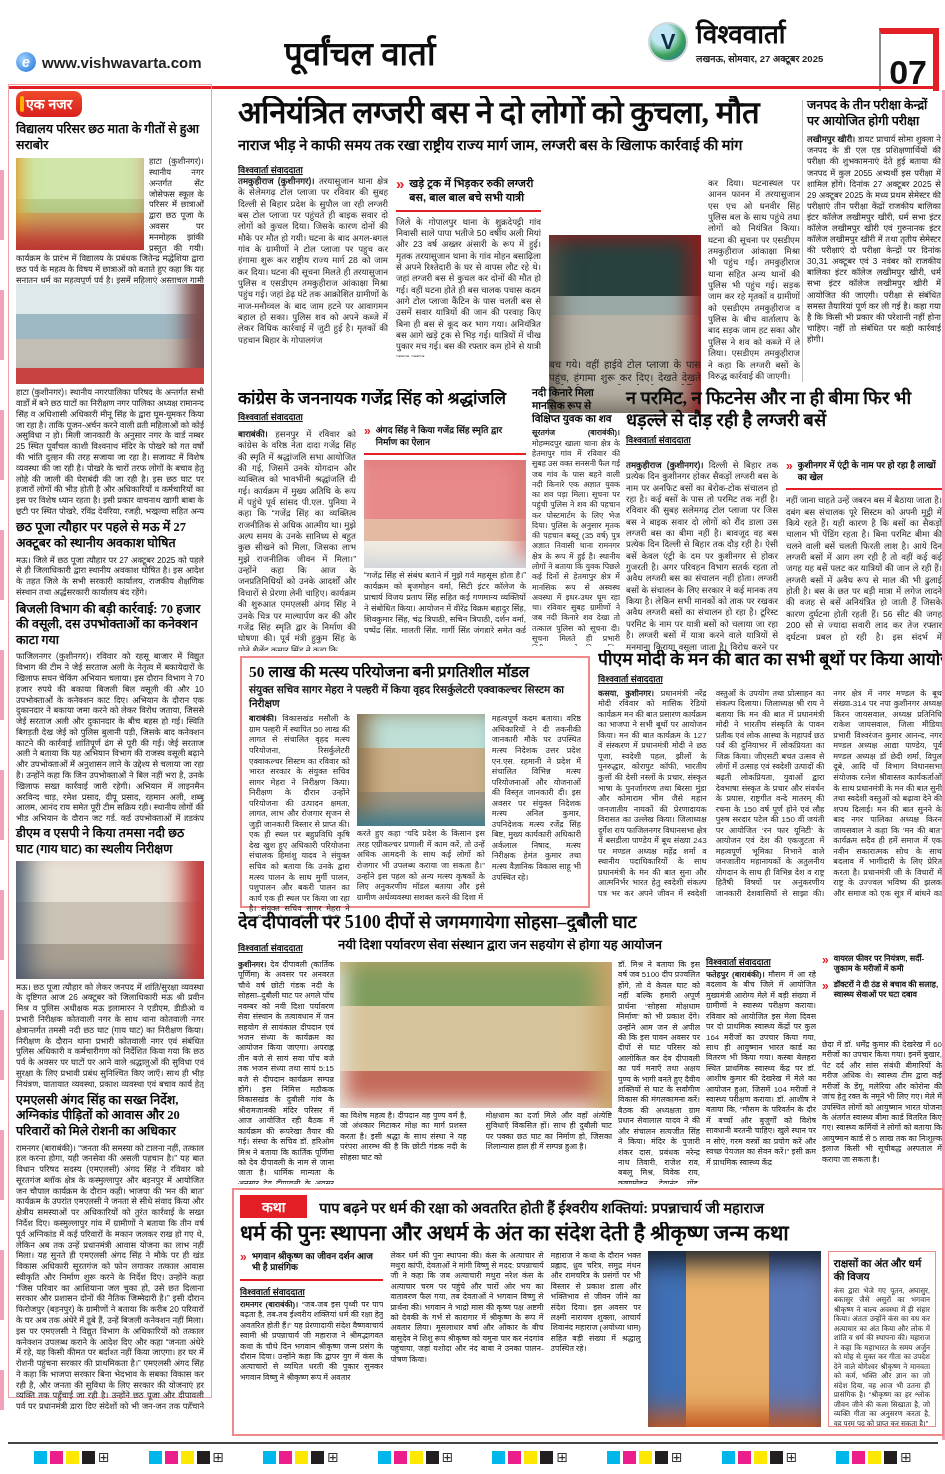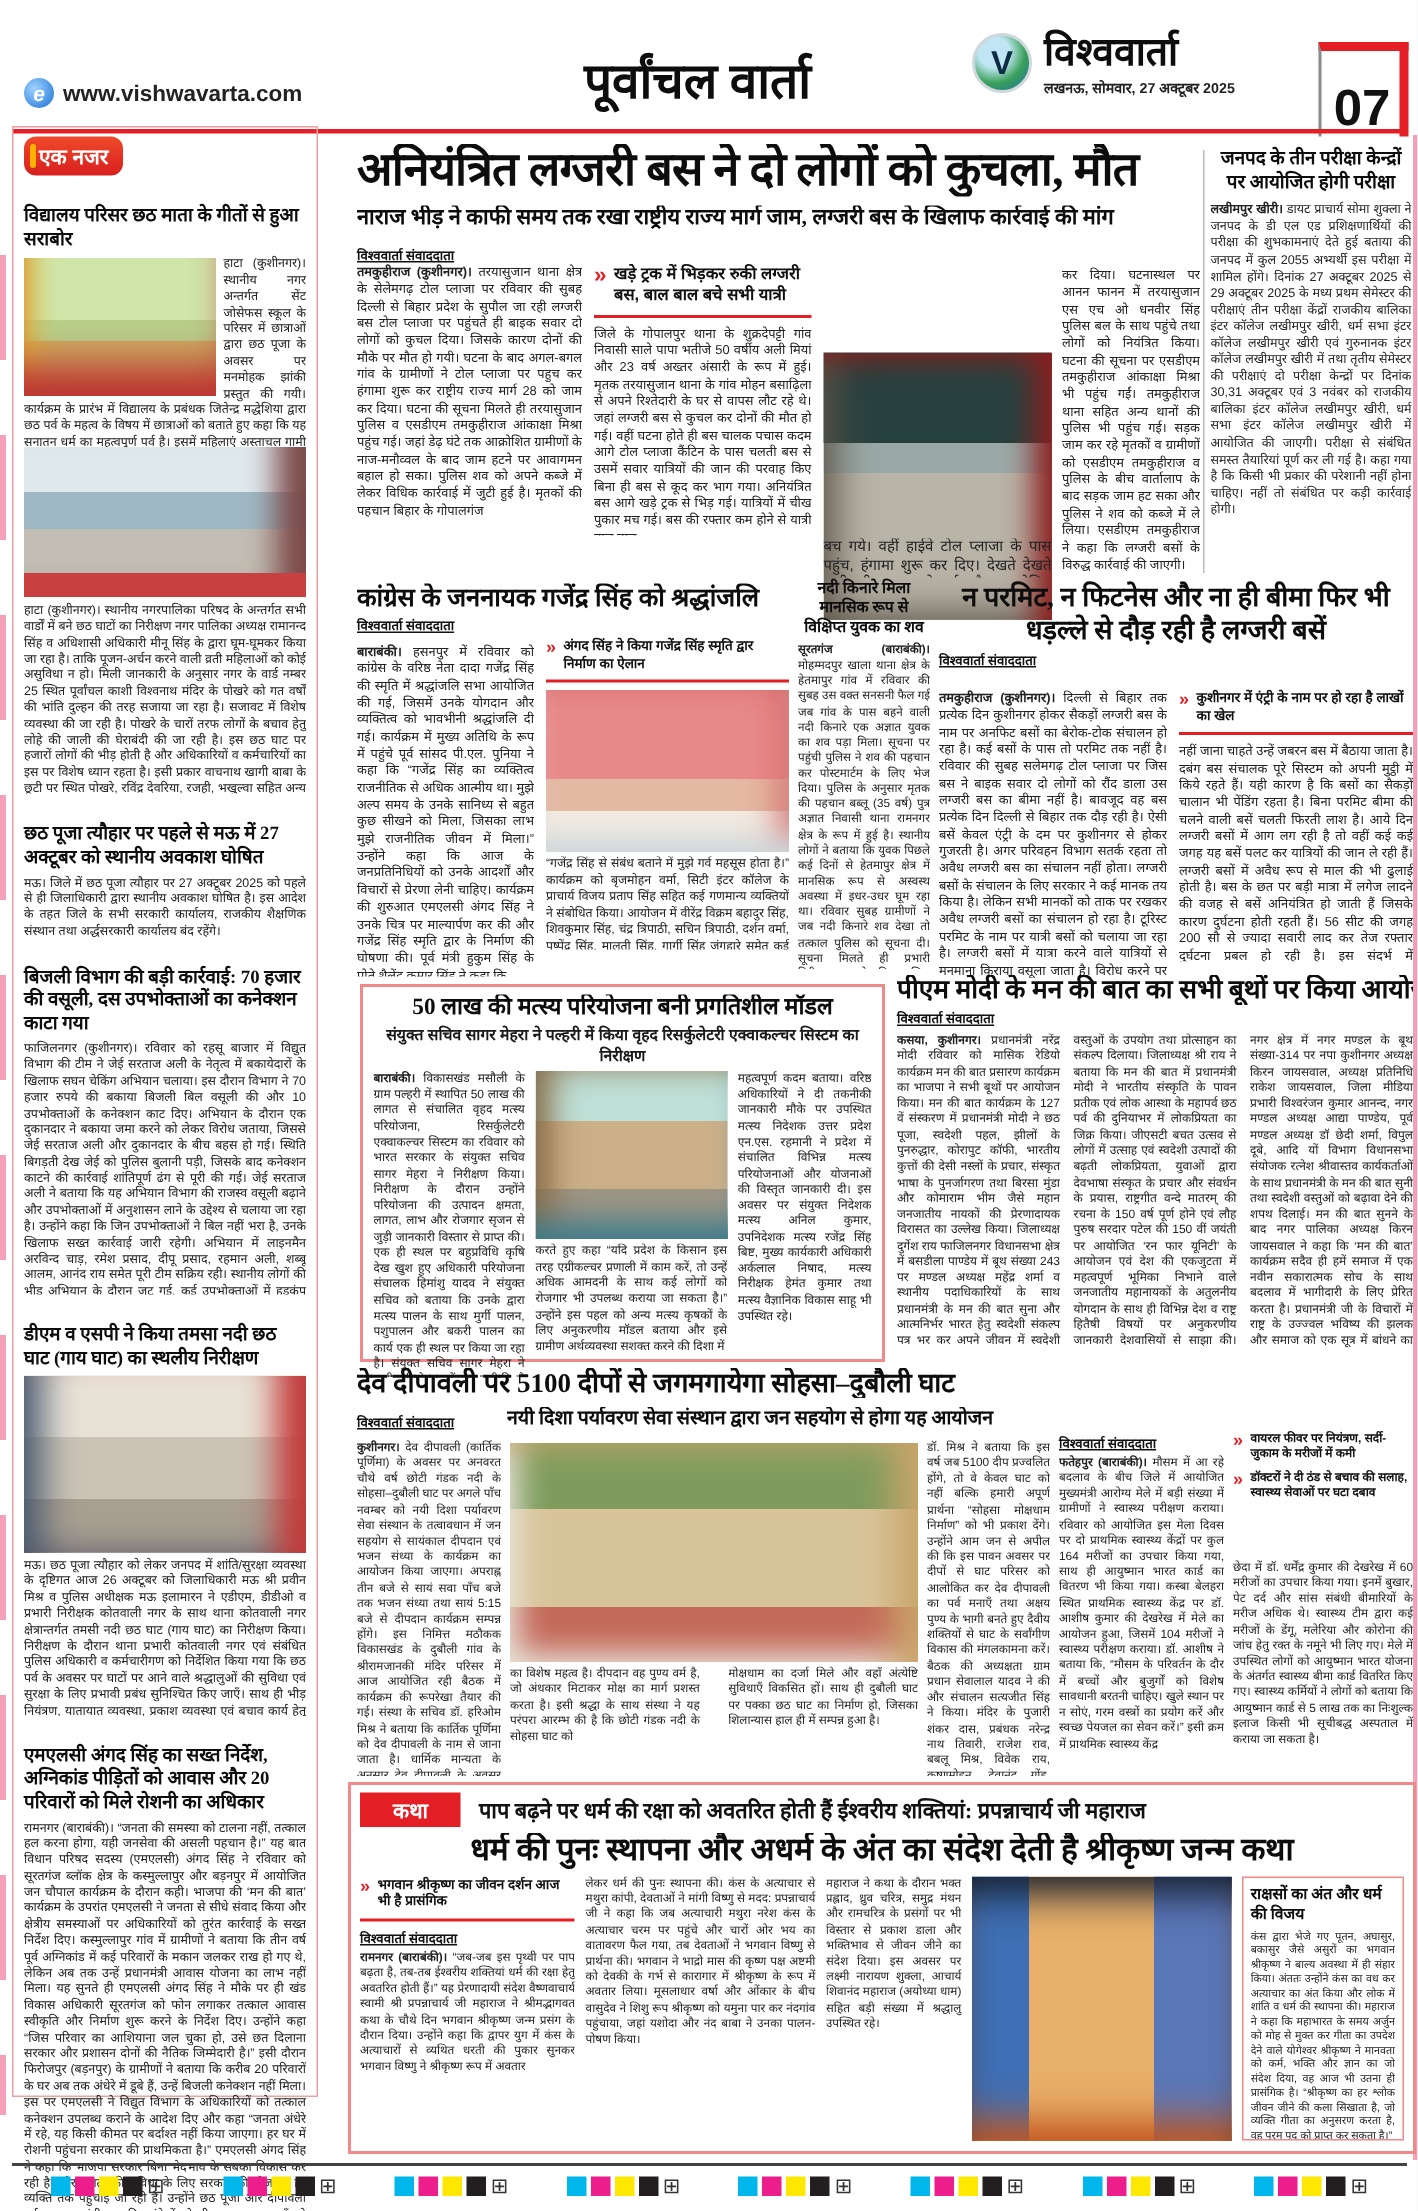--- a/index.html
+++ b/index.html
@@ -13,36 +13,36 @@
 .cols3{column-count:3;column-gap:9px}
 .pqwrap{border-bottom:2px solid #e31e24;padding-bottom:5px;margin-bottom:5px}
 .pq{display:flex;gap:5px;align-items:flex-start}
 .pq-mark{color:#e31e24;font-weight:900;font-size:15px;line-height:1}
 .pq-text{font-weight:bold;font-size:11px;line-height:1.3;color:#111}
 .pq-sm .pq-text{font-size:9px}
 .pq-sm .pq-mark{font-size:12px}
 .photo{background:#aaa;position:relative;overflow:hidden}
 .vline{background:#bbb;width:1px}
 .hline{background:#bbb;height:1px}
-.center{text-align:center}
+.center{}
 .nowrap{white-space:nowrap;overflow:hidden}
 
 .site{display:flex;align-items:center;gap:6px;font-weight:bold;font-size:15px;color:#222}
 .ie-icon{width:20px;height:20px;border-radius:50%;background:radial-gradient(circle at 35% 35%,#9fd3ff,#1a6fd4);color:#fff;display:flex;align-items:center;justify-content:center;font-weight:900;font-size:14px;font-style:italic}
 .edition{font-size:33px;font-weight:900;color:#0d0d0d;font-family:"Liberation Serif","DejaVu Serif",serif}
 .logo-circle{width:40px;height:40px;border-radius:50%;background:radial-gradient(circle at 35% 30%,#bfe6f2 0 30%,#3aa05a 60%,#1c6ea4);border:2px solid #cfd8dc;display:flex;align-items:center;justify-content:center;color:#0d2b45;font-weight:900;font-size:22px}
 .masthead-name{font-size:26px;font-weight:900;color:#0d0d0d;font-family:"Liberation Serif","DejaVu Serif",serif;line-height:1}
 .masthead-sub{font-size:9.5px;font-weight:bold;color:#222;margin-top:4px}
 .pagenum{border-top:6px solid #e31e24;border-right:6px solid #e31e24;border-left:2px solid #8a8a8a;padding:20px 6px 0 8px;font-size:34px;font-weight:900;color:#111;line-height:1.1}
 .red-rule{background:#e31e24;height:3px}
 
 .sidebar{border:1px solid #f0a0a0;padding:6px 7px}
 .eknazar{background:linear-gradient(180deg,#f04a2a,#d81f1f);border-radius:8px;color:#fff;font-weight:900;font-size:14px;padding:3px 10px 4px;display:inline-block;position:relative}
 .eknazar:before{content:"";position:absolute;left:4px;top:5px;bottom:5px;width:4px;background:#ffb300;border-radius:2px}
-.brief-title{font-size:12.5px;font-weight:900;color:#0d0d0d;line-height:1.25;margin:19px 0 3px;font-family:"Liberation Serif","DejaVu Serif",serif}
+.brief-title{font-size:12.5px;font-weight:900;color:#0d0d0d;line-height:1.25;margin:5px 0 3px;font-family:"Liberation Serif","DejaVu Serif",serif}
 .brief-body{font-size:8.3px;line-height:1.3;text-align:justify;color:#222;overflow:hidden}
 .ph-float{float:left;margin:2px 5px 2px 0}
 
 .redbox{border:2px solid #f08a8a}
 .katha-label{background:#e31e24;color:#fff;font-weight:900;font-size:14px;padding:2px 22px;display:inline-block}
 .katha-kicker{font-weight:900;font-size:14.5px;color:#111;font-family:"Liberation Serif","DejaVu Serif",serif}
 .sub-box{border:1.5px solid #f08a8a;padding:5px}
 
 .ph-chhath{background:linear-gradient(180deg,#cfe5a9 0 45%,#b7cf8a 45% 60%,#caa85f 60%);box-shadow:inset 0 -30px 25px -10px #b33, inset 20px -18px 18px -14px #e6c23a}
 .ph-ghat{background:linear-gradient(180deg,#dfe9ec 0 30%,#9fb9c4 30% 55%,#c2beb4 55%);box-shadow:inset 0 -24px 0 -8px #c94040, inset -30px -10px 20px -10px #7c4a4a}
@@ -67,21 +67,21 @@
 
 <div class="page">
 
   <div class="abs edge-left" style="left:0;top:170;width:4px;top:170px;height:1240px"></div>
   <div class="abs edge-right" style="right:0;top:90px;width:3px;height:1350px"></div>
 
   <div class="abs site" style="left:16px;top:52px">
     <span class="ie-icon">e</span>
     <span>www.vishwavarta.com</span>
   </div>
-  <div class="abs edition nowrap" style="left:300px;top:30px;width:330px;text-align:center">पूर्वांचल वार्ता</div>
+  <div class="abs edition nowrap" style="left:284px;top:30px;width:330px;text-align:left">पूर्वांचल वार्ता</div>
   <div class="abs" style="left:648px;top:22px;display:flex;gap:8px;align-items:flex-start">
     <span class="logo-circle">V</span>
     <span>
       <span class="masthead-name" style="display:block">विश्ववार्ता</span>
       <span class="masthead-sub" style="display:block">लखनऊ,  सोमवार, 27 अक्टूबर 2025</span>
     </span>
   </div>
   <div class="abs pagenum" style="right:6px;top:28px">07</div>
   <div class="abs red-rule" style="left:8px;top:86px;width:930px"></div>
 

